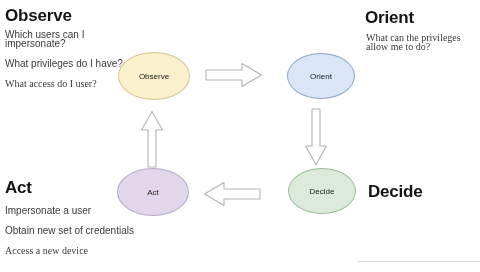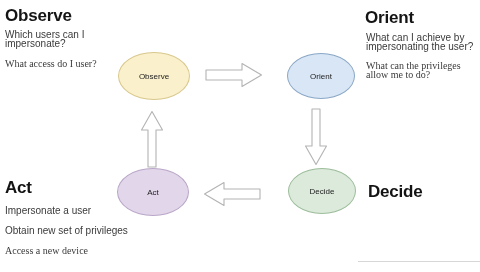--- a/index.html
+++ b/index.html
@@ -121,31 +121,31 @@
 
 <div class="canvas">
 
   <div class="heading h-observe">Observe</div>
   <div class="heading h-orient">Orient</div>
   <div class="heading h-act">Act</div>
   <div class="heading h-decide">Decide</div>
 
   <div class="lines t-observe">
     <div class="ln">Which users can I impersonate?</div>
+    <div class="ln">What privileges do I have?</div>
     <div class="ln">What access do I user?</div>
   </div>
 
   <div class="lines t-orient">
-    <div class="ln">What can I achieve by impersonating the user?</div>
     <div class="ln">What can the privileges allow me to do?</div>
   </div>
 
   <div class="lines t-act">
     <div class="ln">Impersonate a user</div>
-    <div class="ln">Obtain new set of privileges</div>
+    <div class="ln">Obtain new set of credentials</div>
     <div class="ln">Access a new device</div>
   </div>
 
 
   <div class="node node-observe">
     <span>Observe</span>
   </div>
   <div class="node node-orient">
     <span>Orient</span>
   </div>

